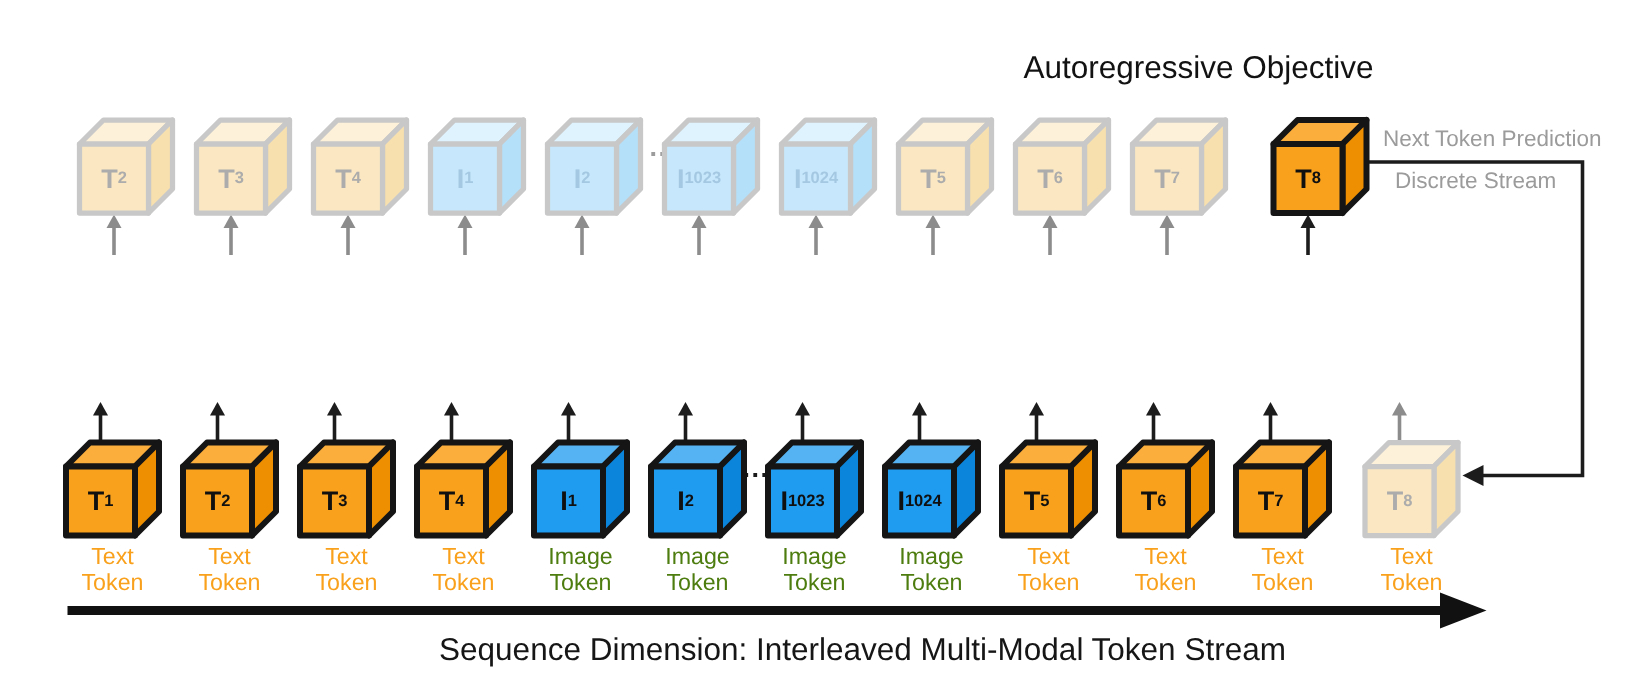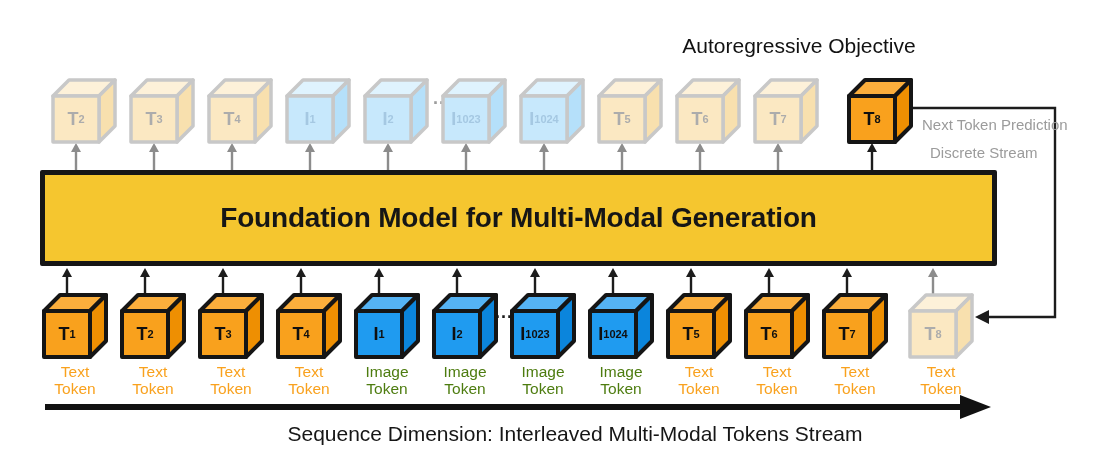--- a/index.html
+++ b/index.html
@@ -18,21 +18,21 @@
     font-size:21px;color:#121212;
     white-space:nowrap;
   }
   #axis-label{
     left:75px;top:422px;width:1000px;
     text-align:center;
     font-size:21px;color:#161616;
     white-space:nowrap;
   }
   .side-label{
-    font-size:15px;color:#9b9b9b;white-space:nowrap;margin-top:32px;
+    font-size:15px;color:#9b9b9b;white-space:nowrap;
   }
   #next-token-label{left:922px;top:84px;}
   #discrete-tokens-label{left:930px;top:112px;}
   
   #model-box{
     left:40px;top:170px;width:957px;height:96px;
     box-sizing:border-box;
     background:#F5C62F;
     border:5px solid #161616;
     border-radius:2px;
@@ -132,28 +132,25 @@
       <line x1="769" y1="294" x2="769" y2="276" stroke="#1C1C1C" stroke-width="2.4"></line>
       <polygon points="764,277 774,277 769,268" fill="#1C1C1C"></polygon>
       <line x1="847" y1="294" x2="847" y2="276" stroke="#1C1C1C" stroke-width="2.4"></line>
       <polygon points="842,277 852,277 847,268" fill="#1C1C1C"></polygon>
       <line x1="933" y1="294" x2="933" y2="276" stroke="#8C8C8C" stroke-width="2.4"></line>
       <polygon points="928,277 938,277 933,268" fill="#8C8C8C"></polygon>
     </svg>
 
   <div class="abs" id="title">Autoregressive Objective</div>
 
-  <div class="abs" id="model-box">
-    <span id="model-box-label">Foundation Model for Multi-Modal Generation</span>
-  </div>
 
   <div class="abs side-label" id="next-token-label">Next Token Prediction</div>
   <div class="abs side-label" id="discrete-tokens-label">Discrete Stream</div>
 
-  <div class="abs" id="axis-label">Sequence Dimension: Interleaved Multi-Modal Tokens Stream</div>
+  <div class="abs" id="axis-label">Sequence Dimension: Interleaved Multi-Modal Token Stream</div>
 
   <span class="abs dots" id="dots-top">...</span>
   <span class="abs dots" id="dots-bottom">...</span>
 
   <div id="top-row">
       <div class="cube text faded" style="left: 51px; top: 76px;">
     <svg viewBox="0 0 66 68">
       <polygon class="face-top" points="2,20 18,4 64,4 48,20"></polygon>
       <polygon class="face-right" points="48,20 64,4 64,50 48,66"></polygon>
       <polygon class="face-front" points="2,20 48,20 48,66 2,66"></polygon>

